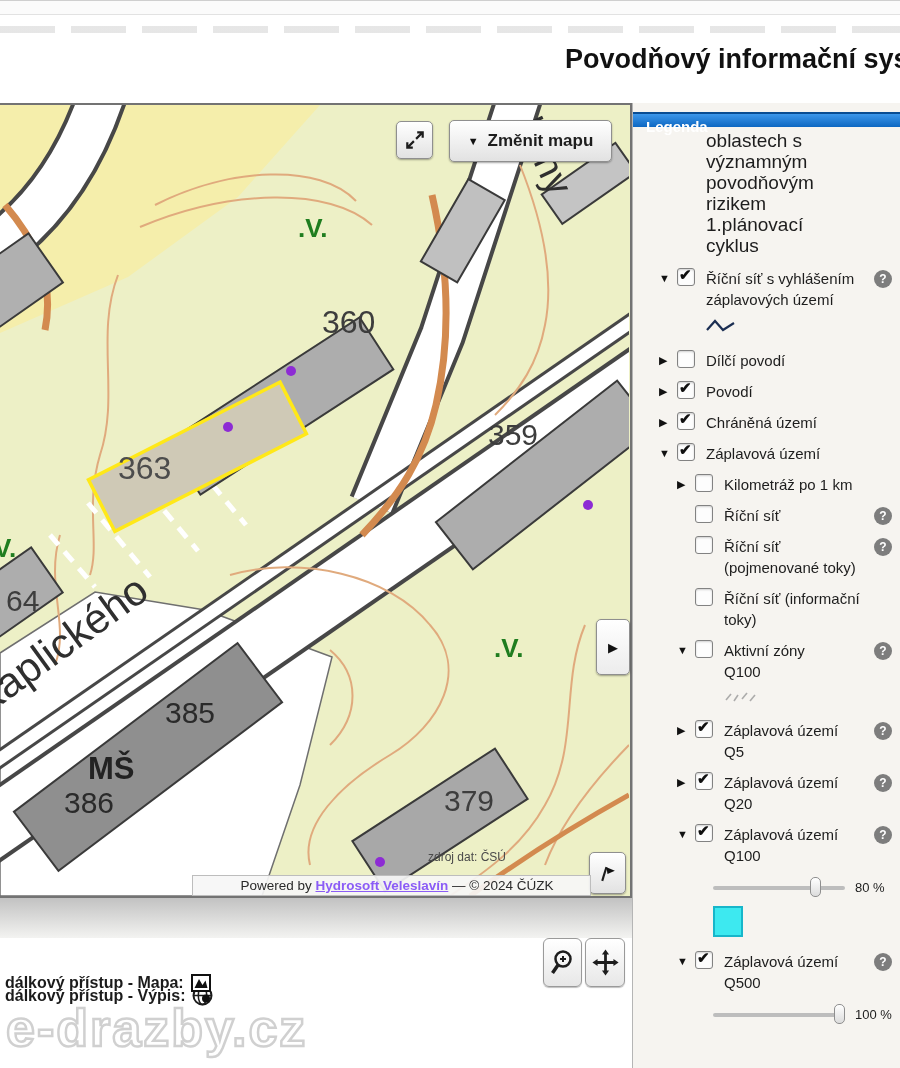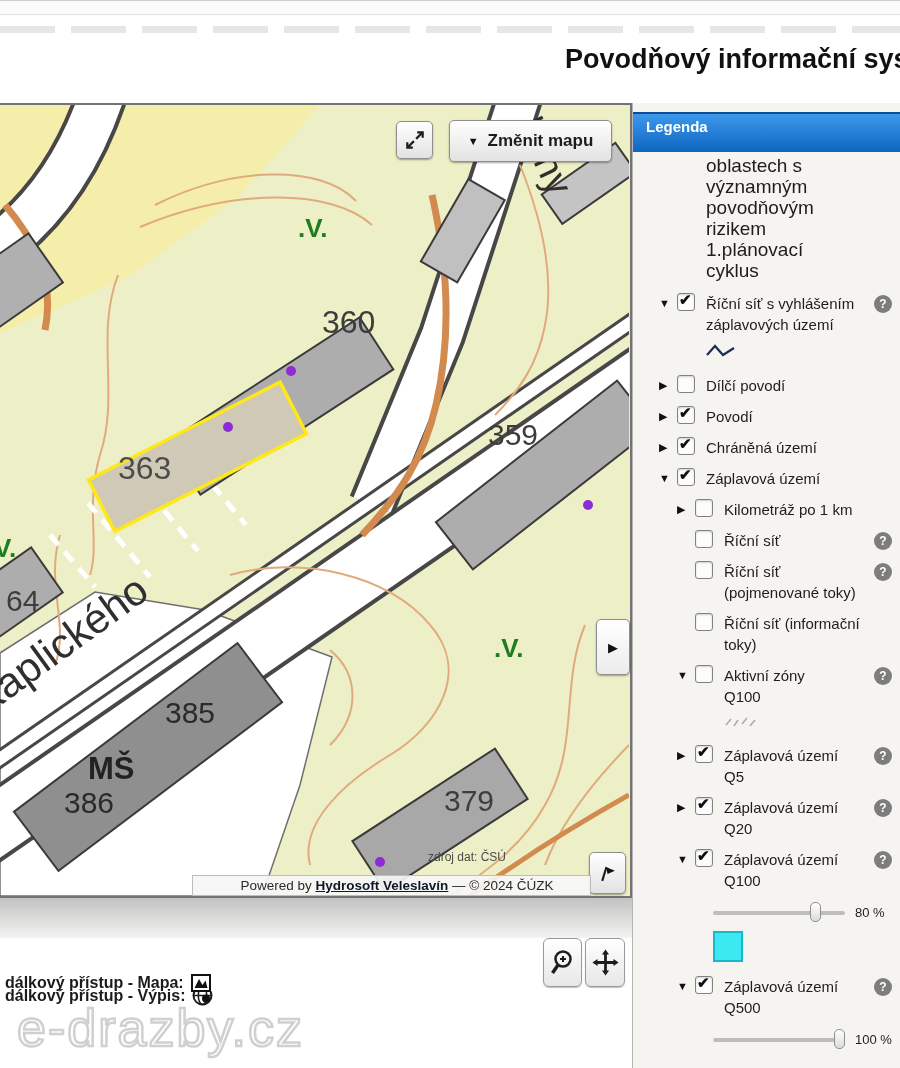--- a/index.html
+++ b/index.html
@@ -23,39 +23,39 @@
   .expand-btn{left:396px;top:16px;width:37px;height:38px;}
   .change-map-btn{left:449px;top:15px;width:163px;height:42px;gap:9px;
       font-size:17px;font-weight:600;color:#1d1d1d;}
   .dd-arrow{font-size:11px;color:#111;}
   .toggle-btn{left:596px;top:514px;width:34px;height:56px;font-size:13px;color:#111;
       background:linear-gradient(#ffffff,#ececec);}
   .flag-btn{left:589px;top:747px;width:37px;height:42px;}
   .attribution{position:absolute;left:192px;top:770px;width:399px;height:21px;box-sizing:border-box;
       background:rgba(246,246,246,.92);border:1px solid #bdbdbd;font-size:13.5px;color:#2a2a2a;
       display:flex;align-items:center;justify-content:center;white-space:pre;padding-left:11px;}
-  .attribution a{color:#0f172a;font-weight:600;}
+  .attribution a{color:#8b5cf6;font-weight:600;}
   
   .band{position:absolute;top:898px;left:0;width:632px;height:40px;
       background:linear-gradient(#c2c2c2,#f3f3f1);}
   .low-btn{position:absolute;width:37px;height:47px;background:linear-gradient(#ffffff,#e7e7e7);
       border:1px solid #9a9a9a;border-radius:6px;box-shadow:0 1px 1px rgba(0,0,0,.25);
       display:flex;align-items:center;justify-content:center;cursor:pointer;}
   .zoom-out-btn{left:543px;top:938px;}
   .pan-btn{left:585px;top:938px;width:38px;}
   
   .f-line{position:absolute;left:5px;font-size:16px;font-weight:bold;color:#1b1b1b;
       display:flex;align-items:center;gap:6px;white-space:nowrap;}
   .f1{top:984px;} .f2{top:972px;}
-  .watermark{position:absolute;left:17px;top:998px;font-size:52px;font-weight:normal;letter-spacing:2px;
+  .watermark{position:absolute;left:6px;top:998px;font-size:52px;font-weight:bold;letter-spacing:2px;
       color:transparent;-webkit-text-stroke:2.5px rgba(150,150,150,.45);pointer-events:none;z-index:5;}
   
   .sidebar{position:absolute;top:103px;left:632px;width:268px;height:965px;background:#f6f4f0;
       overflow:hidden;border-left:1px solid #b5b5b5;box-sizing:border-box;}
-  .legend-header{margin-top:9px;height:40px;background:linear-gradient(#3d97ea,#0d67c2);
+  .legend-header{margin-top:9px;height:15px;background:linear-gradient(#3d97ea,#0d67c2);
       border-top:2px solid #0a4d93;color:#fff;font-weight:bold;font-size:15px;line-height:26px;
       padding-left:13px;box-sizing:border-box;}
   .intro{margin:3px 0 12px 73px;font-size:19px;line-height:21px;max-width:152px;}
   .row{position:relative;margin-bottom:10px;display:flex;align-items:flex-start;}
   .row.l0{padding-left:26px;} .row.l1{padding-left:44px;} .row.l1.noarrow{padding-left:62px;}
   .arrow{width:18px;font-size:11px;color:#111;margin-top:4px;flex:none;cursor:pointer;}
   .cb{width:16px;height:16px;border:1px solid #828282;border-radius:3px;background:#fdfdfd;
       box-shadow:inset 0 1px 2px rgba(0,0,0,.18);margin-right:11px;flex:none;position:relative;cursor:pointer;}
   .cb .mark{position:absolute;left:1px;top:-3px;font-size:15px;font-weight:bold;color:#101010;}
   .label{font-size:15px;line-height:21px;max-width:152px;}

